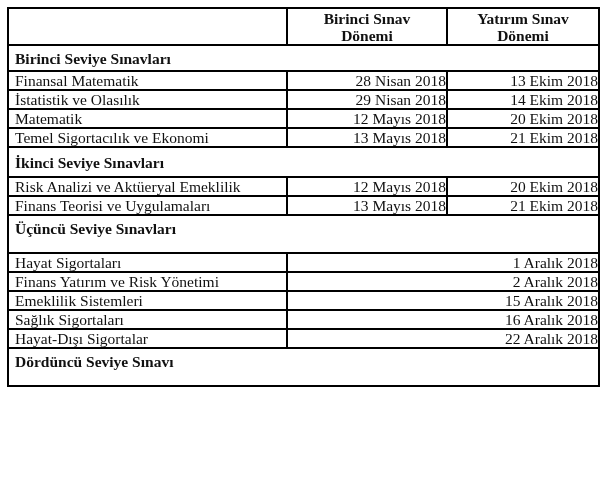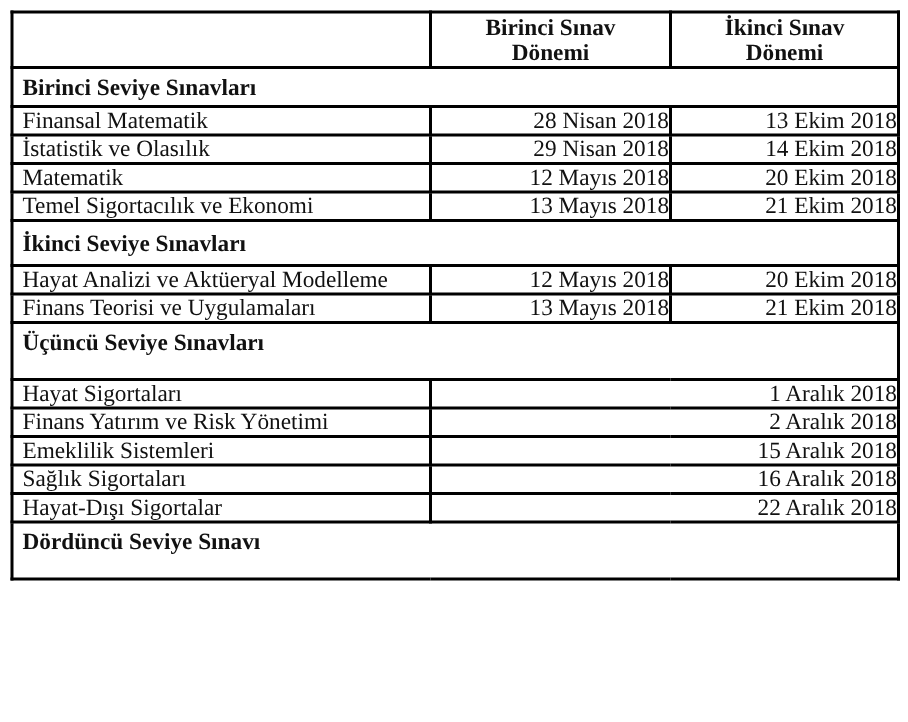--- a/index.html
+++ b/index.html
@@ -30,21 +30,21 @@
       <col class="c3">
     </colgroup>
   <tbody id="tbody">
     <tr class="head">
       <th></th>
       <th>
         <div>Birinci Sınav</div>
         <div>Dönemi</div>
       </th>
       <th>
-        <div>İkinci Sınav</div>
+        <div>Yatırım Sınav</div>
         <div>Dönemi</div>
       </th>
     </tr>
   <tr class="section ">
         <td colspan="3">Birinci Seviye Sınavları</td>
       </tr>
       <tr class="row">
         <td>Finansal Matematik</td>
         <td class="date">28 Nisan 2018</td>
         <td class="date">13 Ekim 2018</td>
@@ -61,21 +61,21 @@
       </tr>
       <tr class="row">
         <td>Temel Sigortacılık ve Ekonomi</td>
         <td class="date">13 Mayıs 2018</td>
         <td class="date">21 Ekim 2018</td>
       </tr>
       <tr class="section mid">
         <td colspan="3">İkinci Seviye Sınavları</td>
       </tr>
       <tr class="row">
-        <td>Hayat Analizi ve Aktüeryal Modelleme</td>
+        <td>Risk Analizi ve Aktüeryal Emeklilik</td>
         <td class="date">12 Mayıs 2018</td>
         <td class="date">20 Ekim 2018</td>
       </tr>
       <tr class="row">
         <td>Finans Teorisi ve Uygulamaları</td>
         <td class="date">13 Mayıs 2018</td>
         <td class="date">21 Ekim 2018</td>
       </tr>
       <tr class="section tall">
         <td colspan="3">Üçüncü Seviye Sınavları</td>

